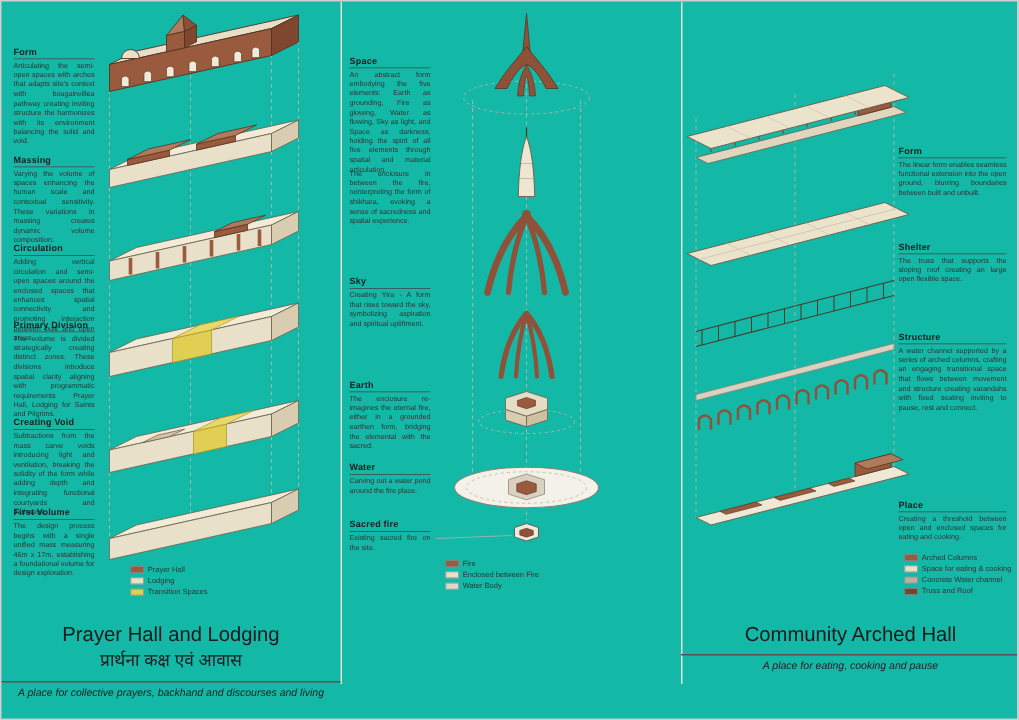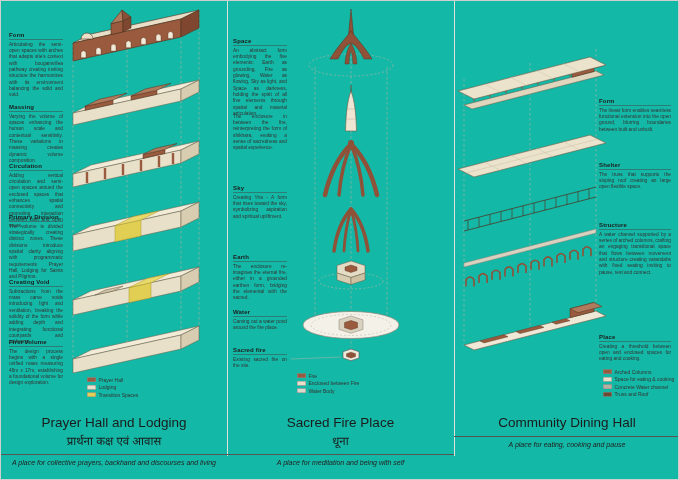--- a/index.html
+++ b/index.html
@@ -252,25 +252,20 @@
       <div class="legend-row">
         <span class="swatch" style="background-color: rgb(233, 224, 201);"></span>
         <span class="legend-label">Enclosed between Fire</span>
       </div>
       <div class="legend-row">
         <span class="swatch" style="background-color: rgb(220, 216, 204);"></span>
         <span class="legend-label">Water Body</span>
       </div>
     </div>
 
-    <div class="title-block" style="left:0;width:227px;">
-      <div class="col-title">Sacred Fire Place</div>
-      <div class="col-title-hindi">धूना</div>
-      <div class="tagline">A place for meditation and being with self</div>
-    </div>
   </div>
 
   <div class="panel" style="left:453px;width:226px;">
 
     <div class="ann wide" style="left:145px;top:96px;">
       <h4>Form</h4>
       <p>The linear form enables seamless functional extension into the open ground, blurring boundaries between built and unbuilt.</p>
     </div>
     <div class="ann wide" style="left:145px;top:160px;">
       <h4>Shelter</h4>
@@ -384,18 +379,18 @@
         <span class="swatch" style="background-color: rgb(185, 178, 162);"></span>
         <span class="legend-label">Concrete Water channel</span>
       </div>
       <div class="legend-row">
         <span class="swatch" style="background-color: rgb(107, 74, 51);"></span>
         <span class="legend-label">Truss and Roof</span>
       </div>
     </div>
 
     <div class="title-block" style="left:0;width:226px;">
-      <div class="col-title">Community Dining Hall</div>
+      <div class="col-title">Community Arched Hall</div>
       <div class="tagline">A place for eating, cooking and pause</div>
     </div>
   </div>
 
 </div>
 
 </body></html>

